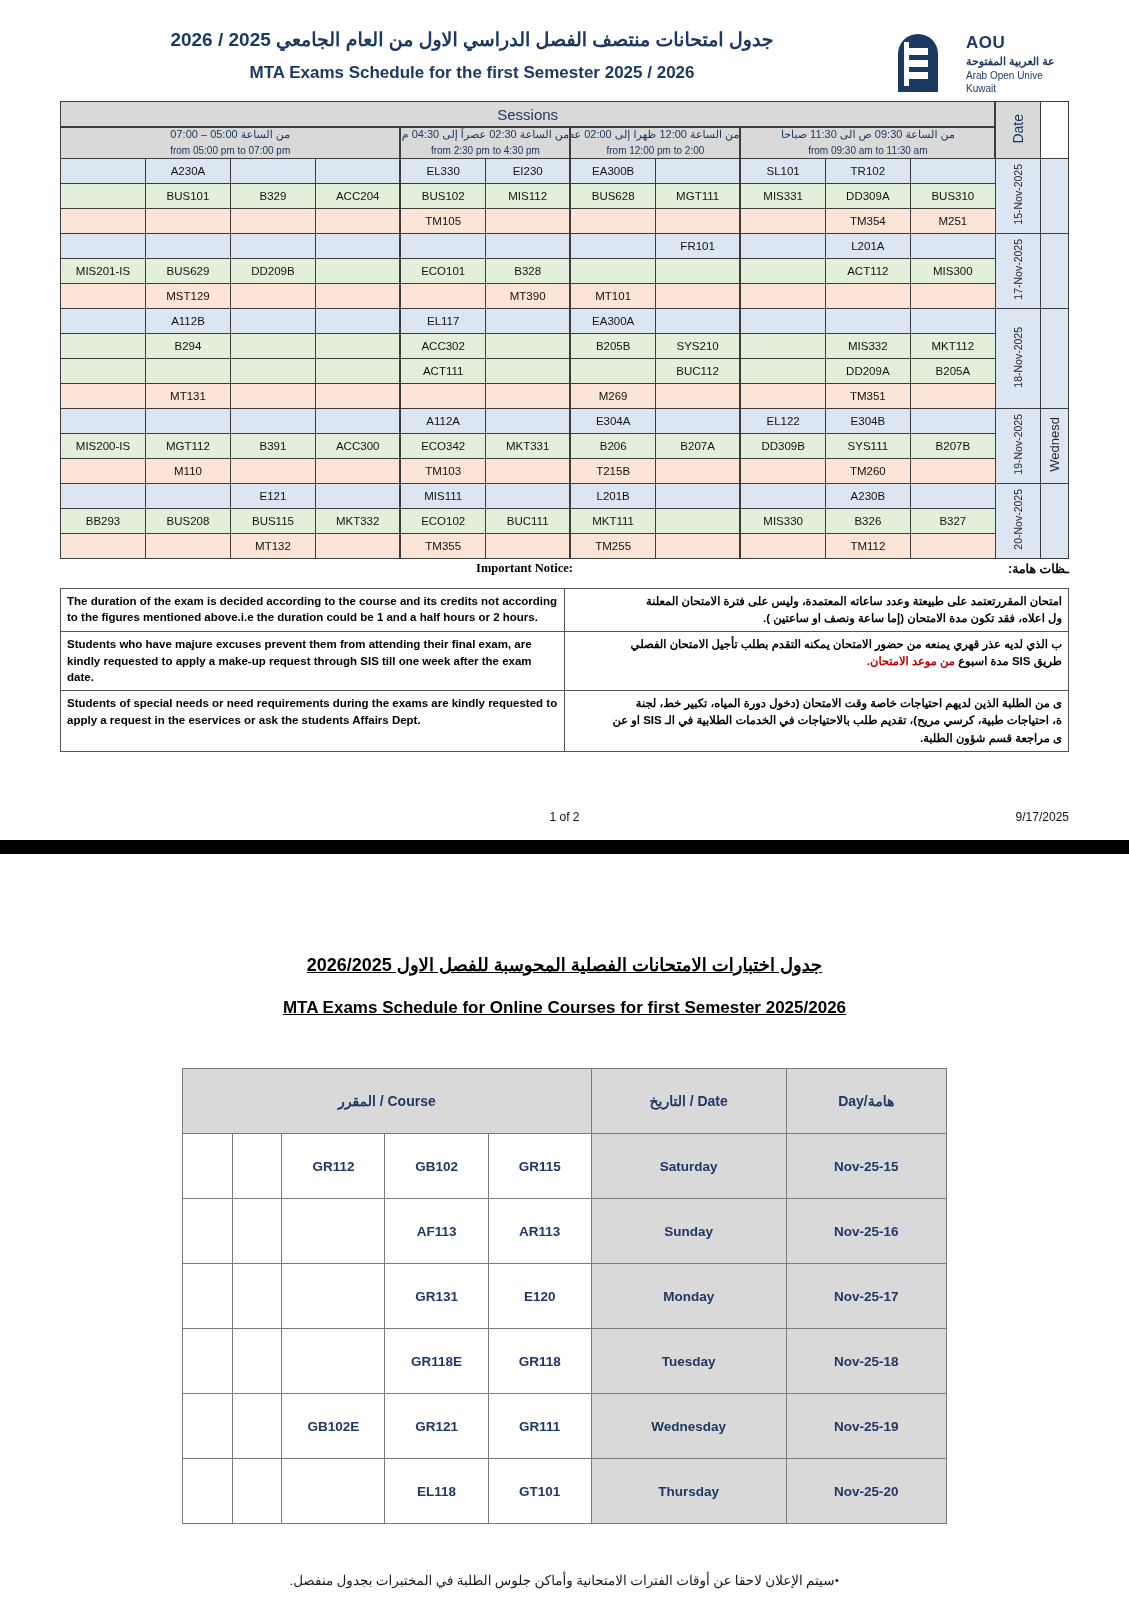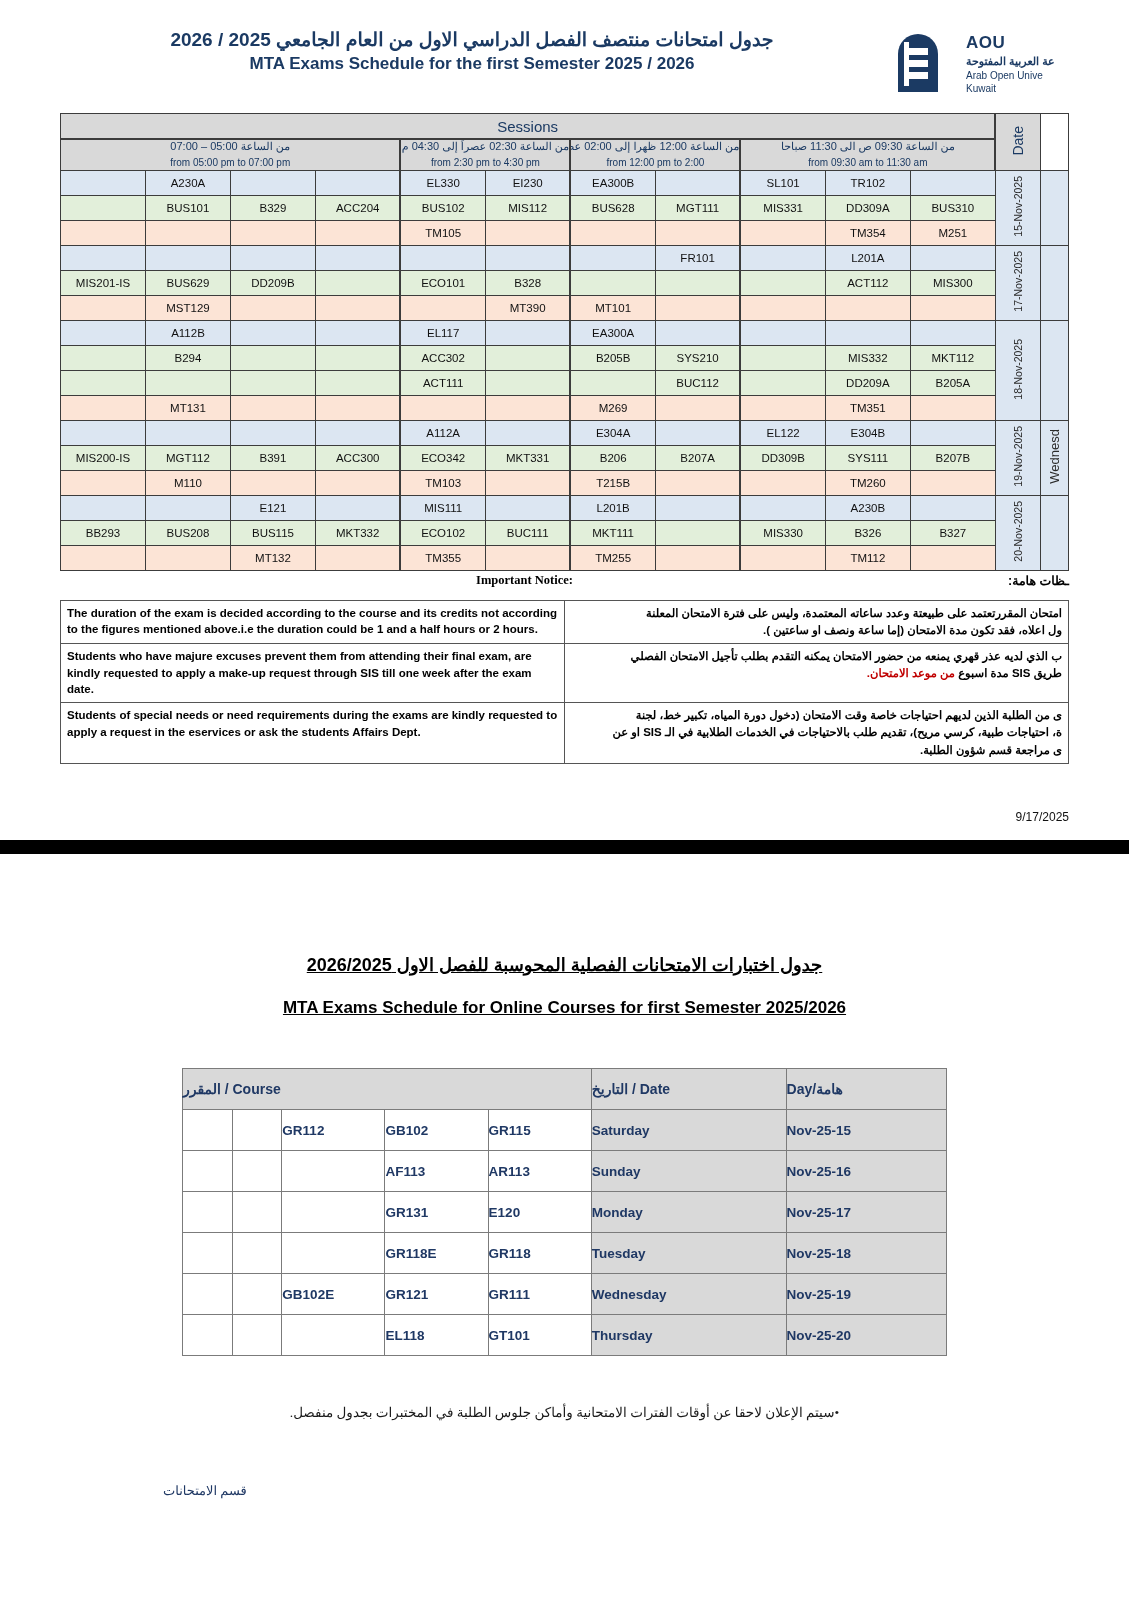--- a/index.html
+++ b/index.html
@@ -36,21 +36,21 @@
     font-size:19px;
     font-weight:bold;
     color:#1b3a63;
     letter-spacing:.2px;
     line-height:1.3;
   }
   .t-en{
     font-size:17px;
     font-weight:bold;
     color:#1b3a63;
-    margin-top:0;
+    margin-top:9px;
     line-height:1.3;
   }
   .logo{
     width:175px;
     display:flex;
     align-items:flex-start;
     gap:24px;
     padding-top:4px;
   }
   .logo-mark{
@@ -61,21 +61,20 @@
   .logo-txt .ar{direction:rtl;font-size:11px;font-weight:bold;}
 
   
   .sched-wrap{padding:6px 60px 0 60px;box-sizing:border-box;}
   table.sched{
     border-collapse:collapse;
     width:100%;
     table-layout:fixed;
     font-size:11.5px;
     color:#111;
-    margin-top:12px;
   }
   table.sched td,table.sched th{
     border:1px solid #3c3c3c;
     text-align:center;
     vertical-align:middle;
     padding:0;
     height:24px;
     font-weight:normal;
     overflow:hidden;
     white-space:nowrap;
@@ -177,26 +176,26 @@
   .online-wrap{display:flex;justify-content:center;margin-top:50px;}
   table.online{
     border-collapse:collapse;
     width:765px;
     table-layout:fixed;
     direction:rtl;
   }
   table.online th,table.online td{
     border:1px solid #7b7b7b;
     height:40px;
-    text-align:left;
+    text-align:center;
     vertical-align:middle;
     font-size:13.5px;
     font-weight:bold;
     color:#1f3864;
-    padding:0;
+    padding:12px;
   }
   table.online th{background:#d9d9d9;font-size:14px;}
   table.online td.shade{background:#d9d9d9;}
   table.online td.course{background:#fff;font-weight:bold;}
   .p2-note{
     direction:rtl;text-align:center;margin-top:48px;
     font-size:13.5px;color:#1a1a1a;
     font-family:"Liberation Serif", serif;
   }
   .p2-sign{
@@ -542,20 +541,21 @@
                 <div>ة، احتياجات طبية، كرسي مريح)، تقديم طلب بالاحتياجات في الخدمات الطلابية في الـ SIS او عن</div>
                 <div>ى مراجعة قسم شؤون الطلبة.</div>
               </div>
             </td>
           </tr>
         </tbody>
     </table>
   </div>
 
   <div class="foot">
+    <div class="ctr">1 of 2</div>
     <div class="right">9/17/2025</div>
   </div>
 </div>
 
 <div class="gap"></div>
 
 <div class="page page2">
   <div class="p2">
     <div><span class="p2-ar">جدول اختبارات الامتحانات الفصلية المحوسبة للفصل الاول 2026/2025</span></div>
     <div><span class="p2-en">MTA Exams Schedule for Online Courses for first Semester 2025/2026</span></div>

